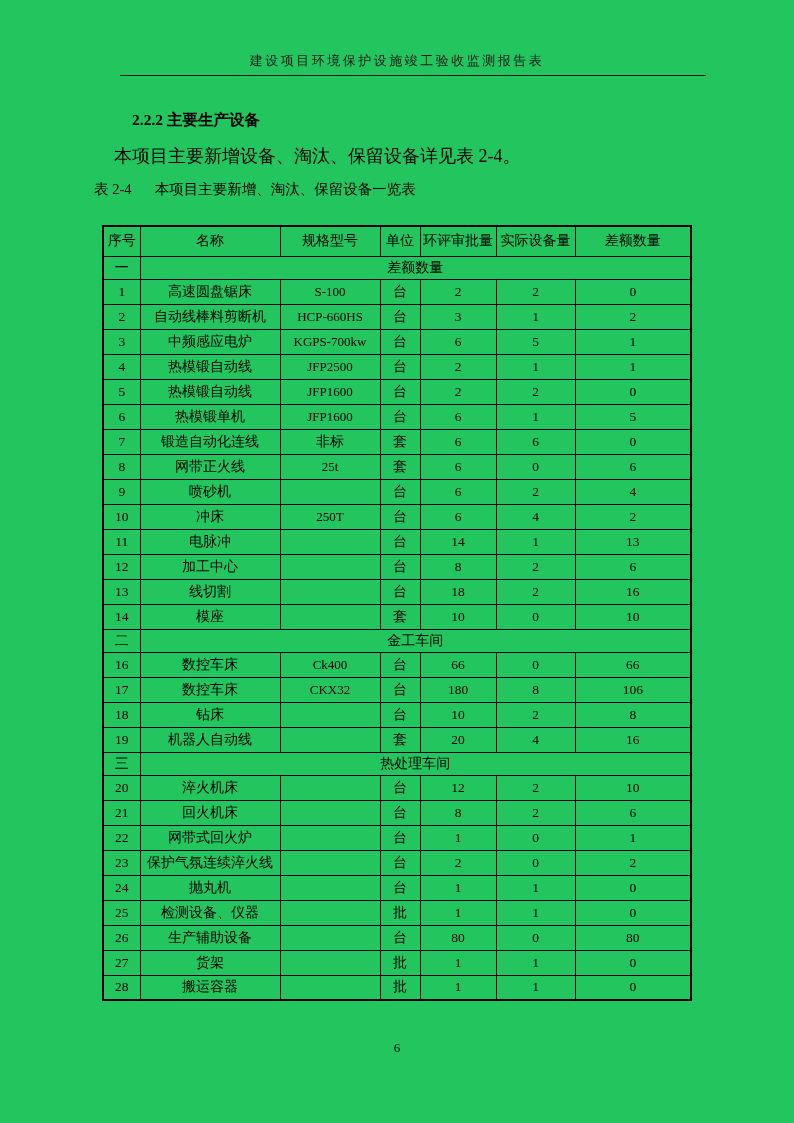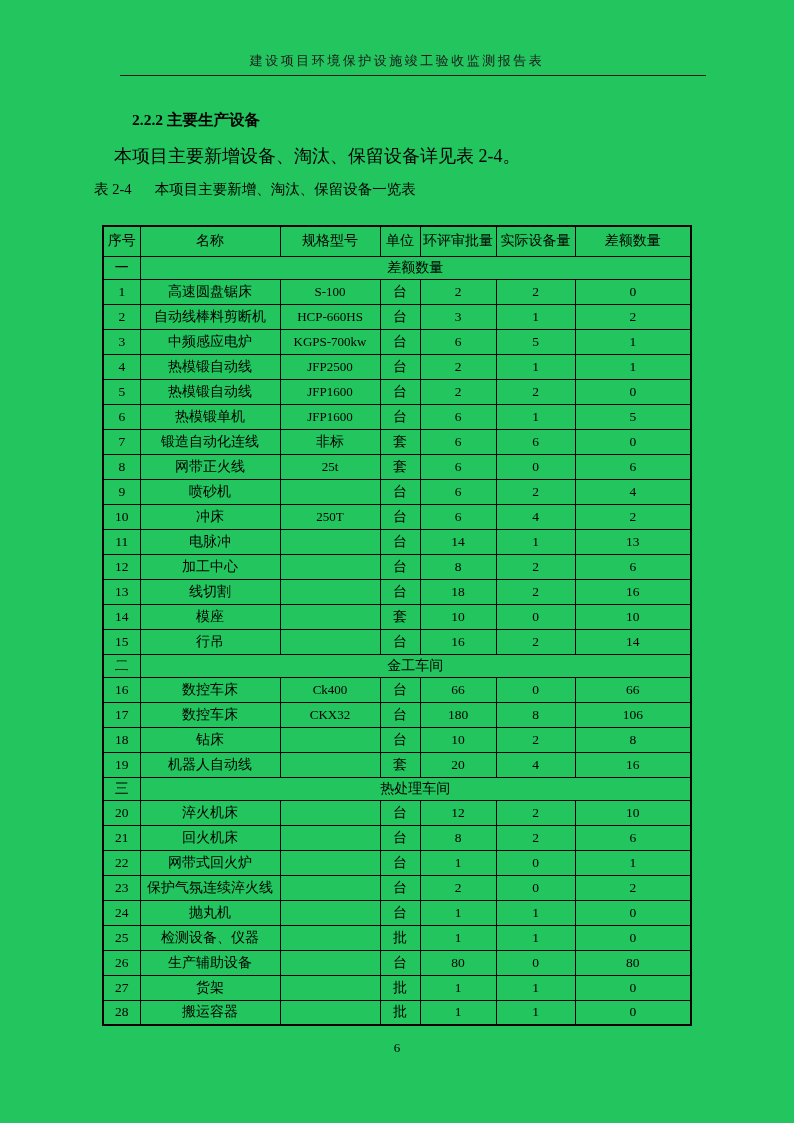--- a/index.html
+++ b/index.html
@@ -264,29 +264,20 @@
           </tr>
           <tr class="data-row">
             <td class="cell-no">14</td>
             <td class="cell-name">模座</td>
             <td class="cell-spec"></td>
             <td class="cell-unit">套</td>
             <td class="cell-num">10</td>
             <td class="cell-num">0</td>
             <td class="cell-num">10</td>
           </tr>
-          <tr class="data-row">
-            <td class="cell-no">15</td>
-            <td class="cell-name">行吊</td>
-            <td class="cell-spec"></td>
-            <td class="cell-unit">台</td>
-            <td class="cell-num">16</td>
-            <td class="cell-num">2</td>
-            <td class="cell-num">14</td>
-          </tr>
           <tr class="section-row">
             <td class="cell-section-no">二</td>
             <td class="cell-section-name" colspan="6">金工车间</td>
           </tr>
           <tr class="data-row">
             <td class="cell-no">16</td>
             <td class="cell-name">数控车床</td>
             <td class="cell-spec">Ck400</td>
             <td class="cell-unit">台</td>
             <td class="cell-num">66</td>

